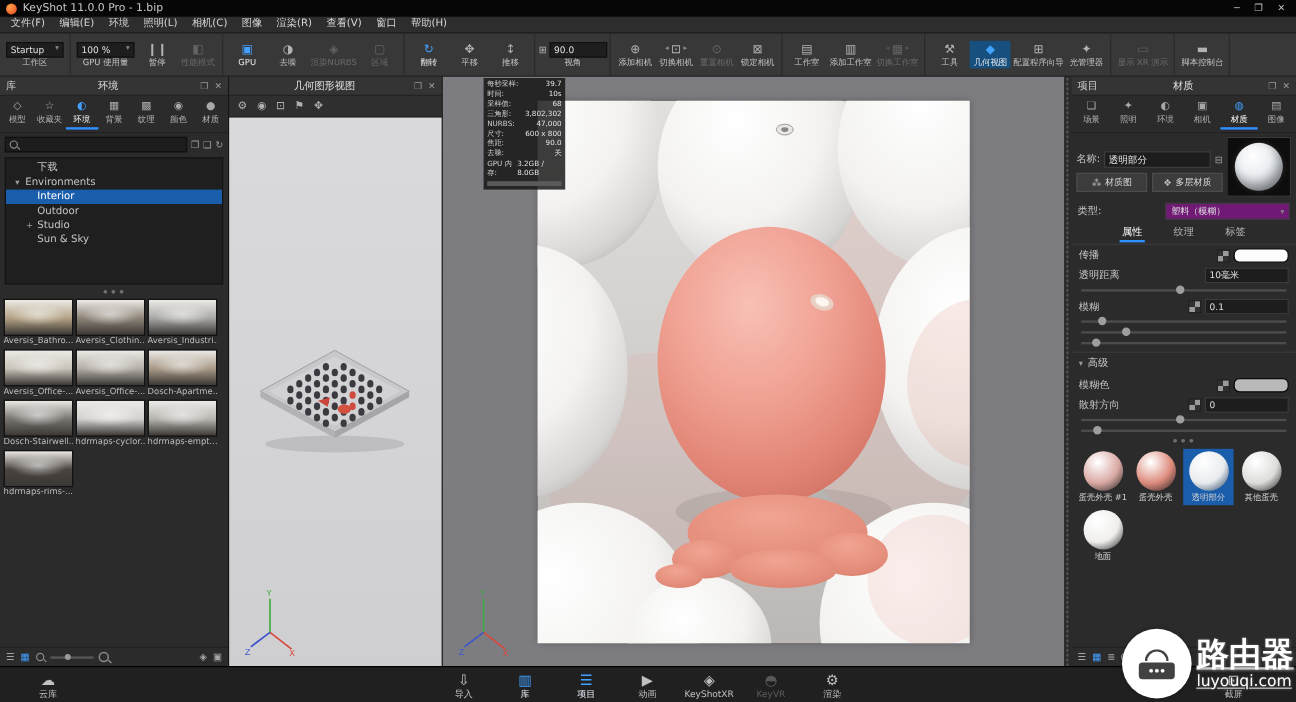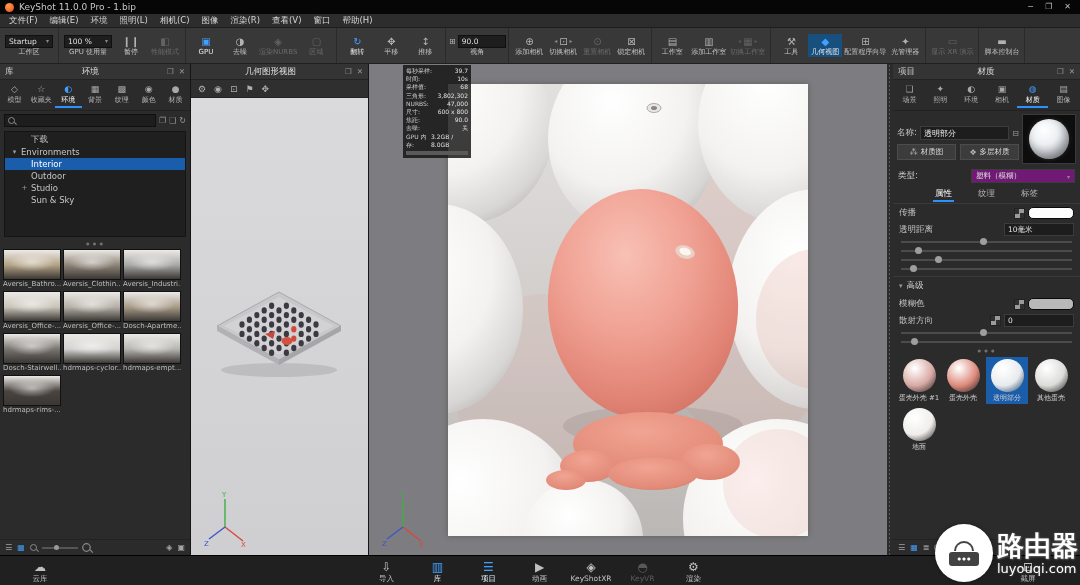--- a/index.html
+++ b/index.html
@@ -143,21 +143,21 @@
   .bb-item.active{color:#e8f1fb;border-bottom-color:#2e8fff;}
   .bb-item.active .icon{color:#42a0ff;}
   .bb-item.disabled{opacity:.35;}
   
   .watermark{position:absolute;right:2px;bottom:3px;display:flex;align-items:center;z-index:50;}
   .wm-circle{width:58px;height:58px;border-radius:50%;background:#fff;display:flex;flex-direction:column;
              align-items:center;justify-content:center;flex:none;box-shadow:0 0 4px rgba(0,0,0,.3);}
   .wm-ant{width:16px;height:8px;border:2.5px solid #424242;border-bottom:none;border-radius:16px 16px 0 0;}
   .wm-box{width:30px;height:14px;background:#424242;border-radius:3px;margin-top:1px;display:flex;align-items:center;justify-content:center;}
   .wm-box::after{content:"● ● ●";font-size:4px;color:#fff;letter-spacing:0;}
-  .wm-text{margin-left:4px;text-align:left;}
+  .wm-text{margin-left:4px;text-align:left;text-decoration:underline;}
   .wm-title{font-size:27px;font-weight:bold;color:#fff;line-height:30px;text-shadow:0 0 2px #666,1px 1px 2px #555;}
   .wm-domain{font-size:13px;color:#fff;line-height:15px;text-shadow:0 0 2px #666;}
 </style>
 </head>
 <body>
 
 <div class="titlebar">
   <span class="logo"></span>
   <span>KeyShot 11.0.0 Pro  - 1.bip</span>
   <span class="win-controls">
@@ -762,20 +762,27 @@
       <div class="prop-row">
         <span>透明距离</span>
         <span class="p-right">
             <span class="value-field">10毫米</span>
           </span>
       </div>
       <div class="slider">
           <div class="slider-track"></div>
           <div class="slider-handle" style="left:46%"></div>
         </div>
+      <div class="prop-row">
+        <span>模糊</span>
+        <span class="p-right">
+          <span class="tex-icon"></span>
+          <span class="value-field">0.1</span>
+        </span>
+      </div>
       <div class="slider">
           <div class="slider-track"></div>
           <div class="slider-handle" style="left:8%"></div>
         </div>
       <div class="slider">
           <div class="slider-track"></div>
           <div class="slider-handle" style="left:20%"></div>
         </div>
       <div class="slider">
           <div class="slider-track"></div>

